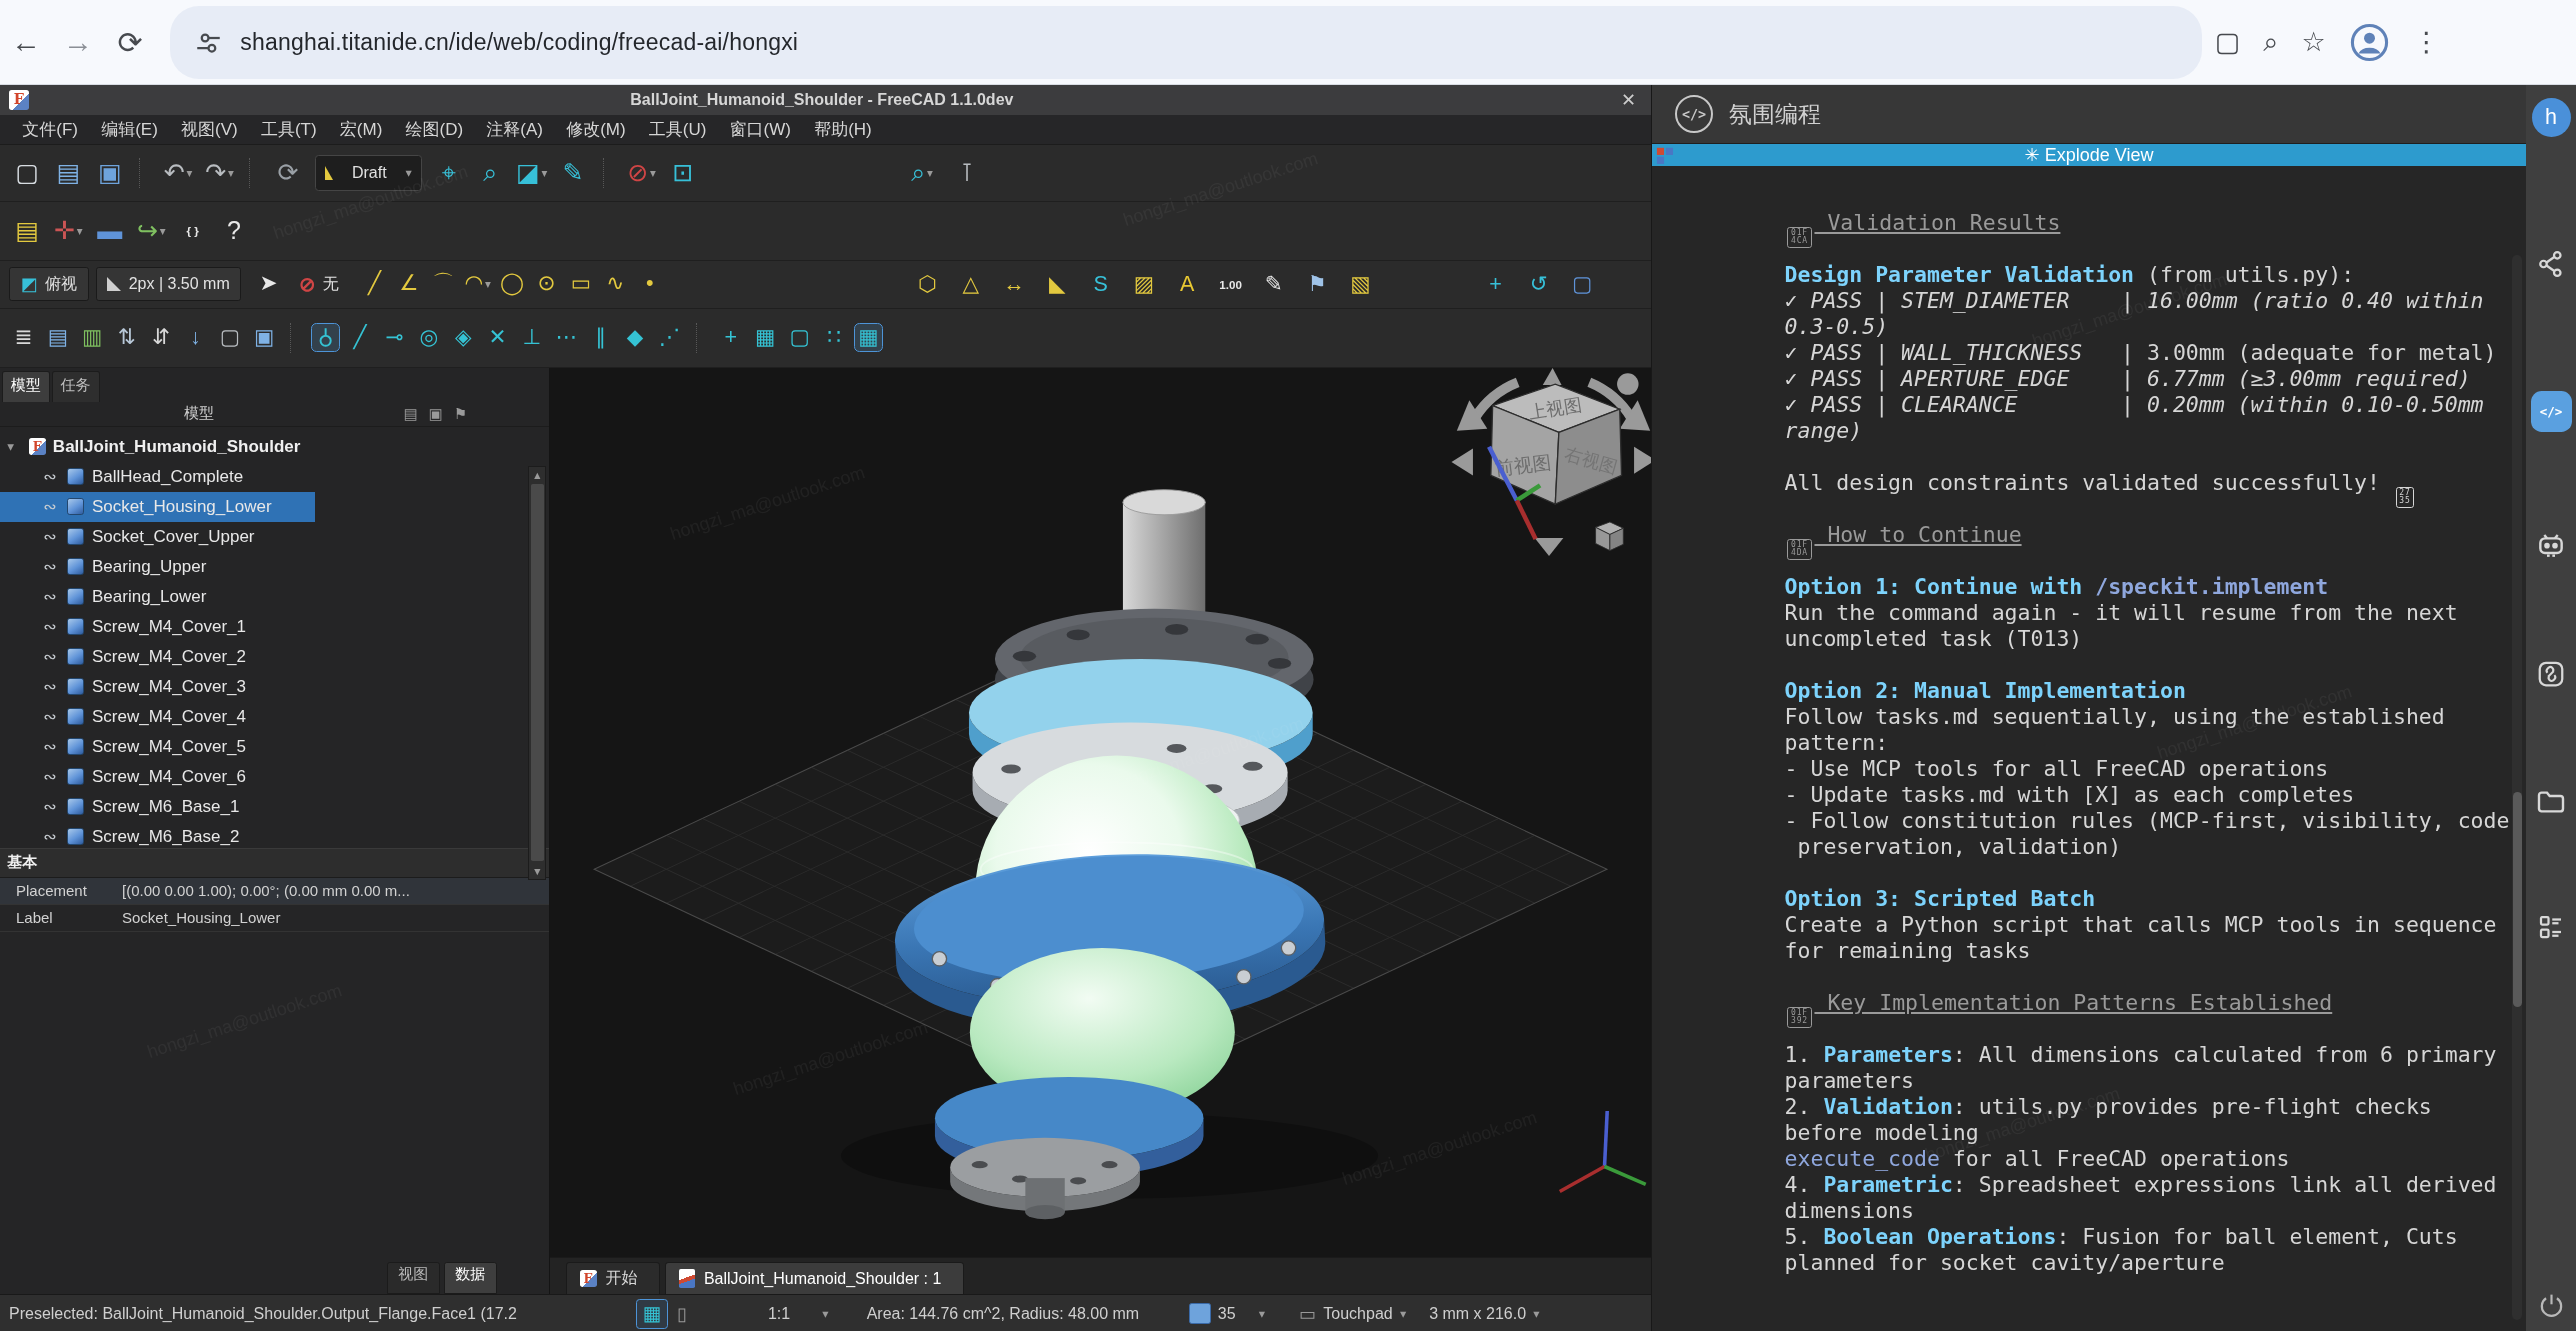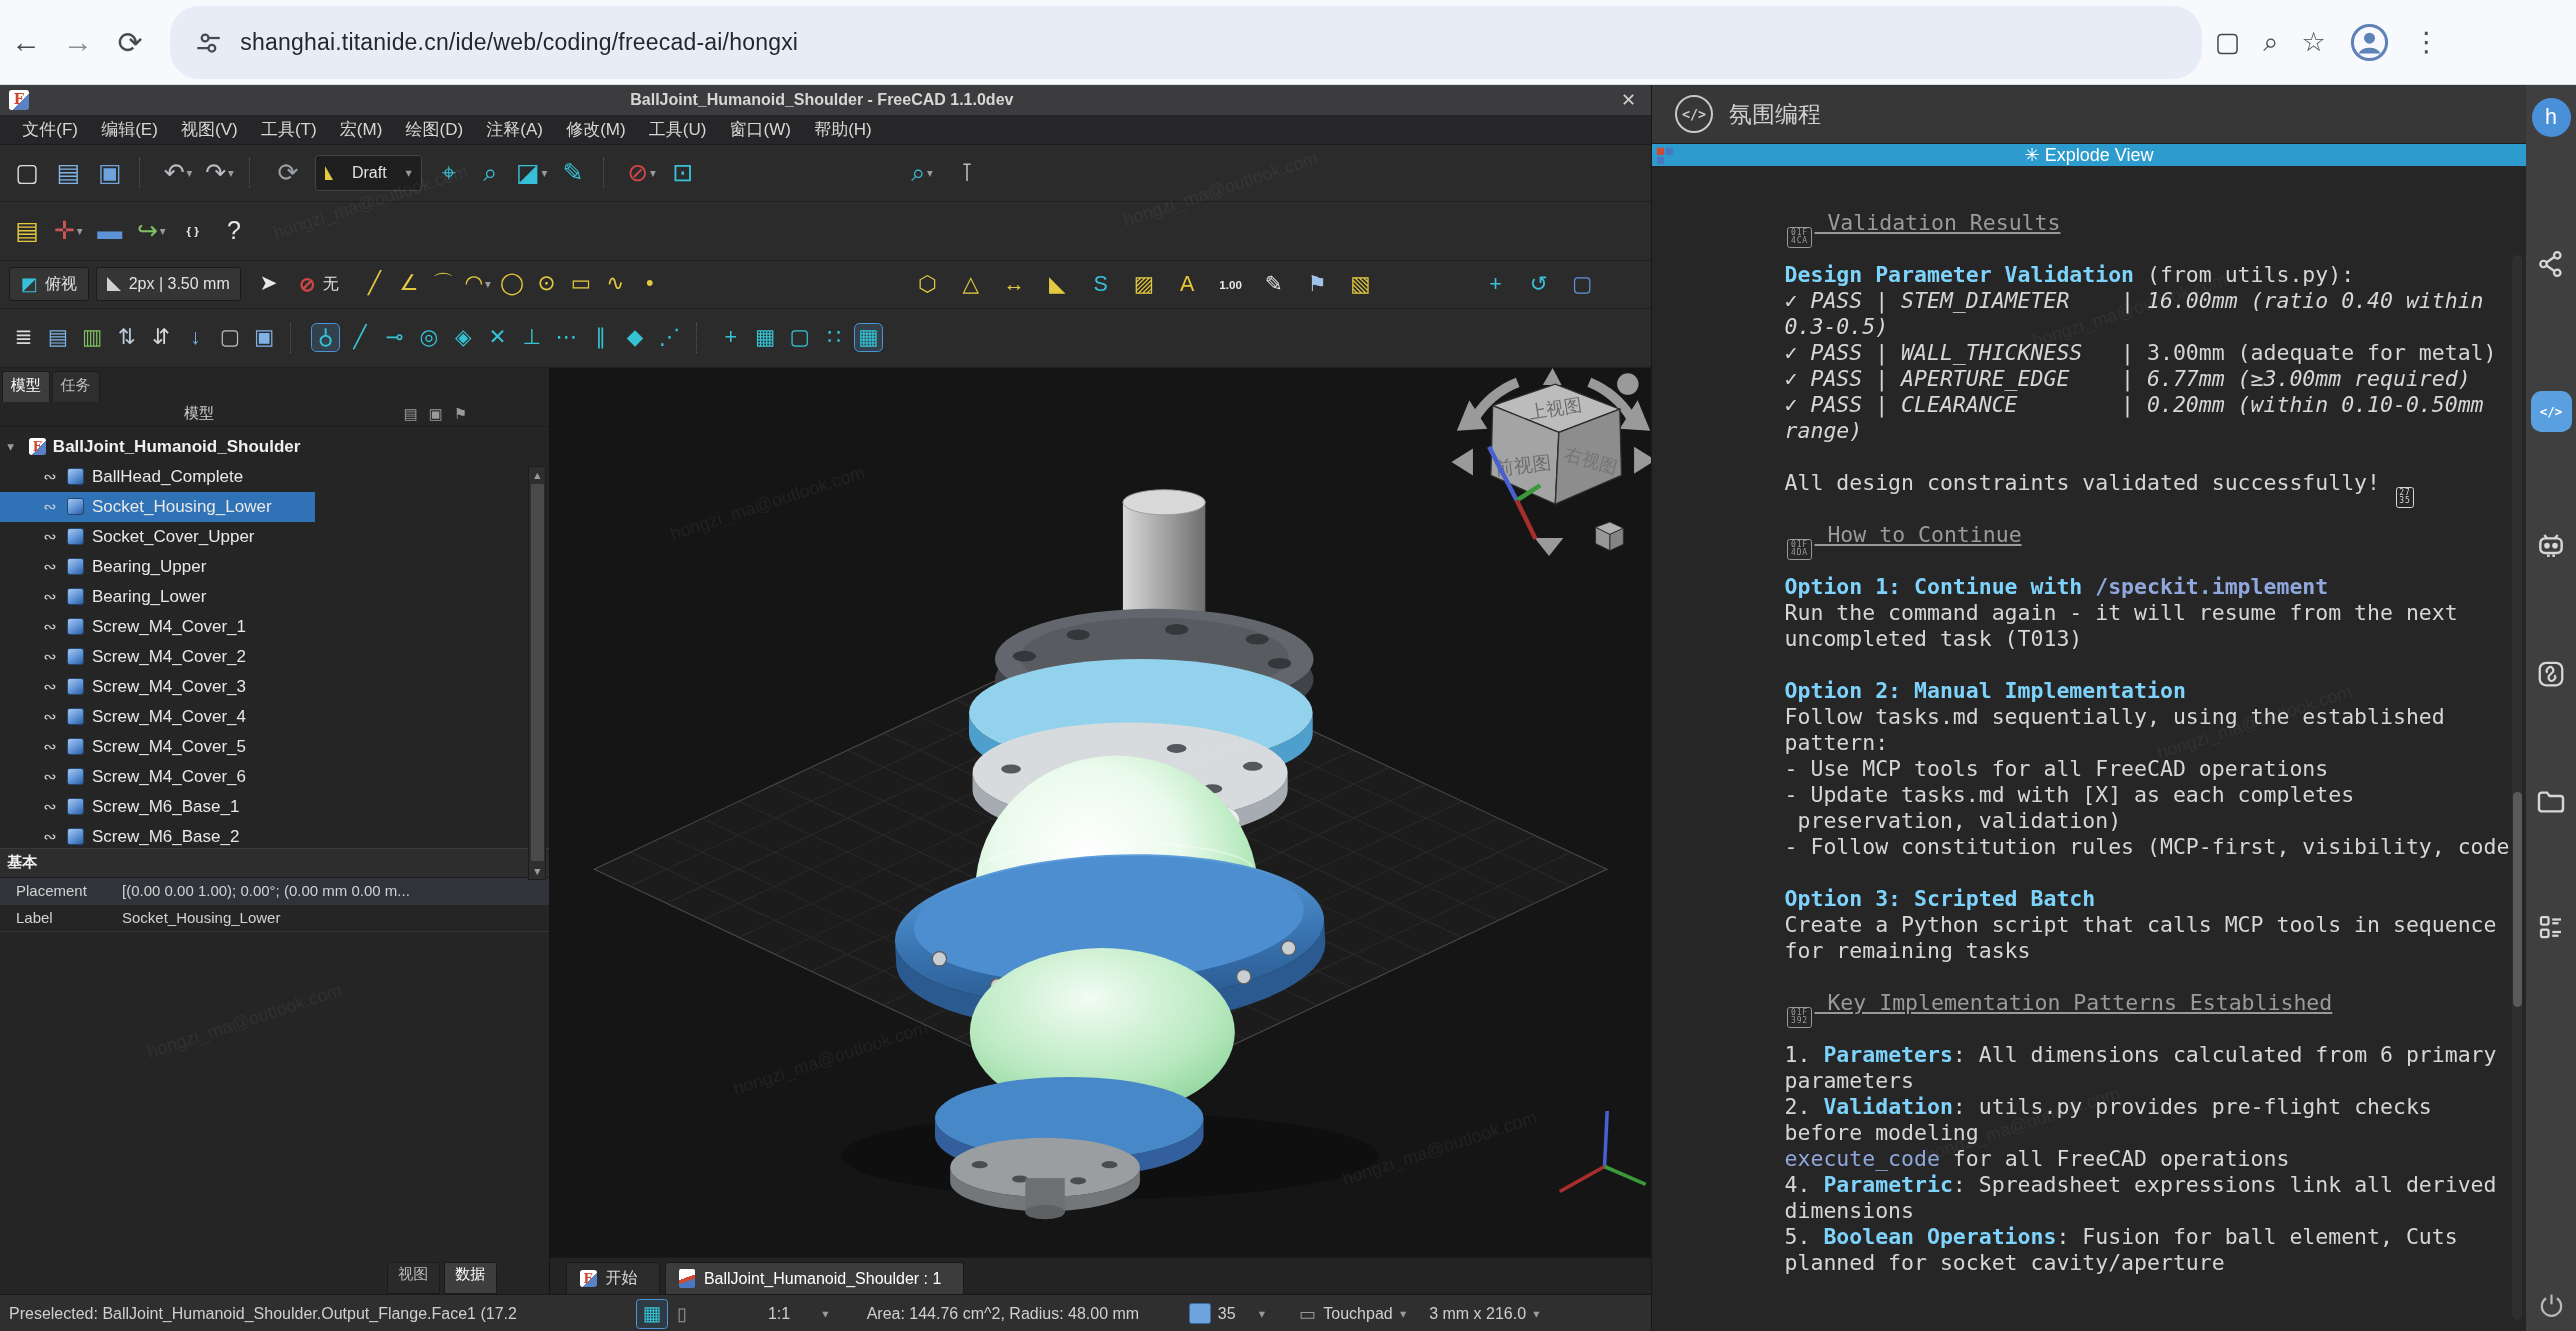--- a/index.html
+++ b/index.html
@@ -779,25 +779,25 @@
         <div class="ailine">
           
         <span class="seg s-n">- Use MCP tools for all FreeCAD operations</span></div>
 
         <div class="ailine">
           
         <span class="seg s-n">- Update tasks.md with [X] as each completes</span></div>
 
         <div class="ailine">
           
+        <span class="seg s-n">- Follow constitution rules (MCP-first, visibility, code</span></div>
+
+        <div class="ailine">
+          
         <span class="seg s-n"> preservation, validation)</span></div>
-
-        <div class="ailine">
-          
-        <span class="seg s-n">- Follow constitution rules (MCP-first, visibility, code</span></div>
 
         <div class="ailine">
           
         </div>
 
         <div class="ailine">
           
         <span class="seg s-b">Option 3: Scripted Batch</span></div>
 
         <div class="ailine">

